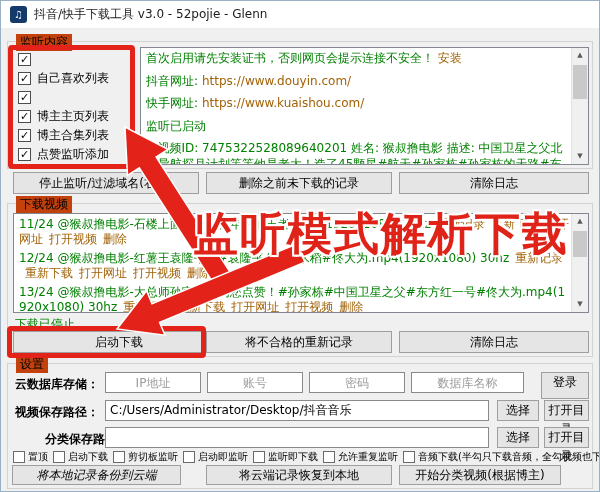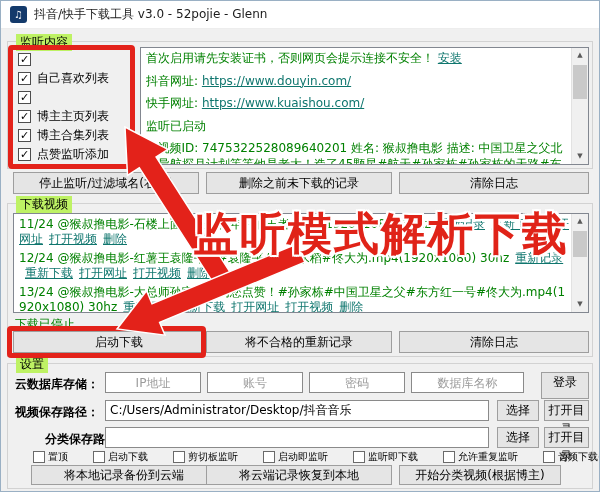--- a/index.html
+++ b/index.html
@@ -11,36 +11,36 @@
   }
   
   .titlebar { position:absolute; left:0; top:0; right:0; height:28px; background:#ffffff;
     display:flex; align-items:center; gap:7px; padding-left:9px; border-bottom:1px solid #ededed; }
   .app-icon { width:17px; height:17px; border-radius:3px; background:#143a6b; color:#fff;
     font-size:10px; line-height:17px; text-align:center; flex:0 0 auto; }
   .title-text { color:#1c1c1c; font-size:12px; white-space:nowrap; }
 
   
   .groupbox { position:absolute; border:1px solid #d2d2d2; }
-  .group-label { position:absolute; top:-8px; left:8px; background:#bef264; padding:0 4px;
+  .group-label { position:absolute; top:-8px; left:8px; background:#c2410c; padding:0 4px;
     font-size:12px; color:#000; z-index:2; }
 
   
   .cb-row { position:absolute; left:17px; display:flex; align-items:center; gap:6px; height:16px; cursor:default; }
   .cbbox { width:13px; height:13px; border:1px solid #4d4d4d; background:#fff; font-size:11px;
     line-height:11px; text-align:center; color:#000; flex:0 0 auto; }
   .cbbox.empty { color:transparent; border-color:#6a6a6a; }
   .cb-label { color:#000; white-space:nowrap; }
 
   .textpanel { position:absolute; background:#fff; border:1px solid #828790; overflow:hidden; }
   .panel-inner { position:absolute; left:5px; top:3px; right:20px; bottom:0; overflow:hidden;
     color:#008000; line-height:1.3; }
   .logline { margin:0 0 7px 0; white-space:nowrap; }
   .logentry { margin:0 0 3px 0; word-break:break-all; }
-  a.lnk, .lnk { color:#0f766e; text-decoration:underline; cursor:pointer;text-align:right; }
+  a.lnk, .lnk { color:#a16207; cursor:pointer;text-align:right; }
   .green { color:#008000; }
 
   
   .vscroll { position:absolute; top:0; right:0; bottom:0; width:17px; background:#f0f0f0; border-left:1px solid #e2e2e2; }
   .scroll-arrow { position:absolute; left:0; width:16px; height:15px; text-align:center; font-size:7px;
     line-height:15px; color:#5a5a5a; background:#f0f0f0; }
   .scroll-arrow.up { top:0; }
   .scroll-arrow.down { bottom:0; }
   .scroll-thumb { position:absolute; left:1px; width:14px; background:#c9c9c9; }
 
@@ -53,21 +53,21 @@
   .dl-entry .lnk { margin-left:6px; }
   .dl-status { position:absolute; color:#008000; }
 
   
   .set-label { position:absolute; color:#000; white-space:nowrap; font-weight:bold; }
   .field { position:absolute; height:21px; border:1px solid #8a8a8a; background:#fff; font-size:12px;
     font-family:"DejaVu Sans",sans-serif; color:#000; padding:0 4px; }
   .field.centerph { text-align:left; }
   .field::placeholder { color:#9b9b9b; opacity:1; text-align:center; }
   .opts { position:absolute; left:12px; top:449px; width:578px; display:flex; align-items:center; gap:5px; }
-  .opt { display:flex; align-items:center; gap:3px; font-size:10px; color:#000; white-space:nowrap; cursor:default;margin-left:20px; }
+  .opt { display:flex; align-items:center; gap:3px; font-size:10px; color:#000; white-space:nowrap; cursor:default; }
   .opt .cbbox { width:12px; height:12px; }
 
   
   .anno-rect { position:absolute; border:5px solid #e3221a; border-radius:4px; z-index:40; pointer-events:none; }
   .anno-svg { position:absolute; left:0; top:0; width:600px; height:492px; z-index:41; pointer-events:none; }
   .anno-text { position:absolute; left:192px; top:203px; z-index:42; pointer-events:none;
     font-size:45px; font-weight:bold; color:#e02318; letter-spacing:2px; white-space:nowrap;
     text-shadow:-2px -2px 0 #fff, 2px -2px 0 #fff, -2px 2px 0 #fff, 2px 2px 0 #fff,
                 0 -2px 0 #fff, 0 2px 0 #fff, -2px 0 0 #fff, 2px 0 0 #fff; }
 </style>
@@ -195,21 +195,21 @@
   <span class="opt">
       <span class="cbbox empty"></span>
       <span>允许重复监听</span>
     </span>
   <span class="opt">
       <span class="cbbox empty"></span>
       <span>音频下载(半勾只下载音频，全勾视频也下载)</span>
     </span>
 </div>
 
-<div class="btn" style="left:30px; top:464px; width:186px; height:20px; line-height:18px;">将本地记录备份到云端</div>
+<div class="btn" style="left:11px; top:464px; width:169px; height:20px; line-height:18px;font-style:italic;">将本地记录备份到云端</div>
 <div class="btn" style="left:205px; top:464px; width:186px; height:20px; line-height:18px;">将云端记录恢复到本地</div>
 <div class="btn" style="left:398px; top:464px; width:162px; height:20px; line-height:18px;">开始分类视频(根据博主)</div>
 
 <div class="anno-rect" style="left:7px; top:44px; width:127px; height:124px;"></div>
 <div class="anno-rect" style="left:6px; top:325px; width:199px; height:32px;"></div>
 
 <svg class="anno-svg" viewBox="0 0 600 492">
   <polygon points="236.4,282.6 155.1,156.0 166.9,148.4 124,126 126.5,174.4 138.3,166.8 219.6,293.4" fill="#e3221a" stroke="#ffffff" stroke-width="1.5"></polygon>
   <polygon points="296.2,242.8 151.0,302.7 145.6,289.8 116,328 164.0,334.2 158.6,321.3 303.8,261.2" fill="#e3221a" stroke="#ffffff" stroke-width="1.5"></polygon>
 </svg>

